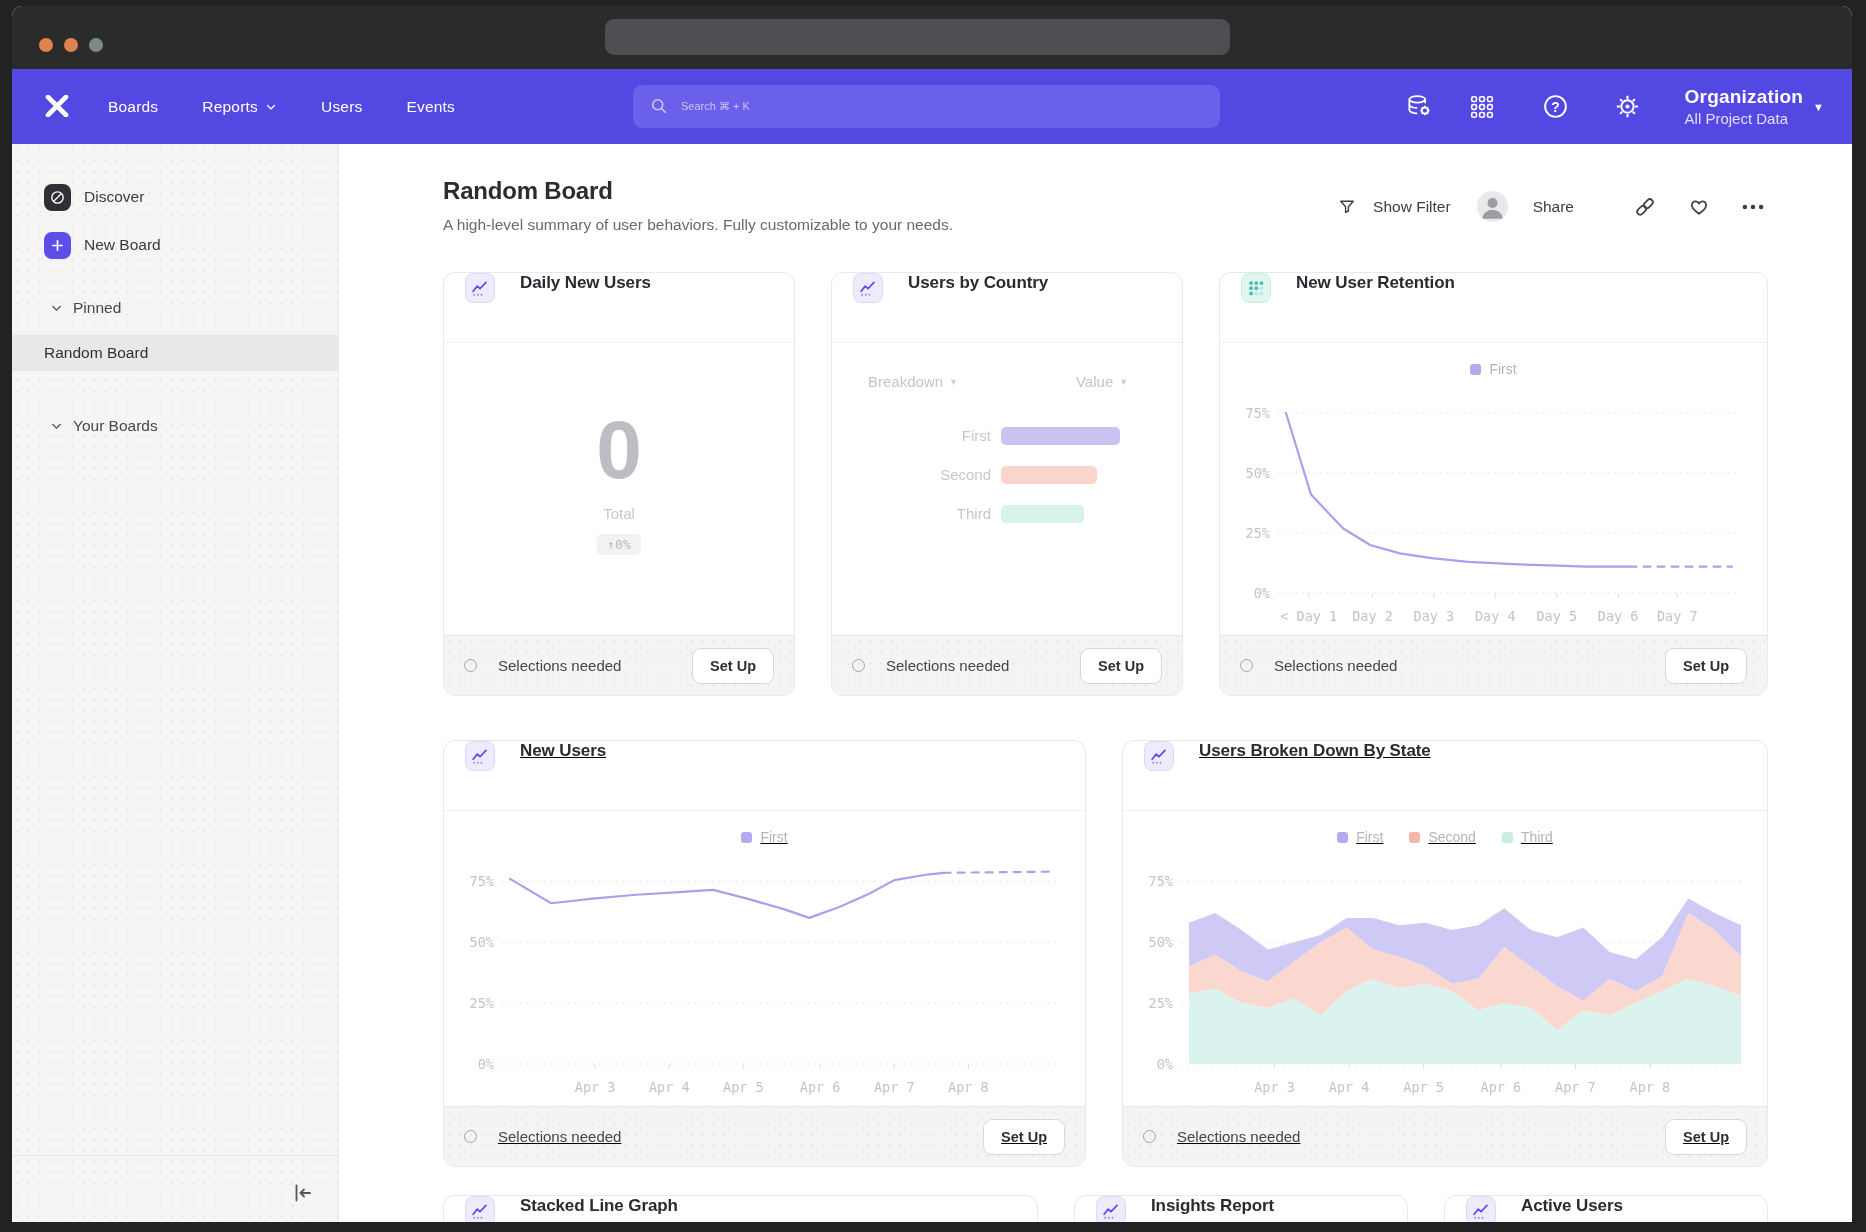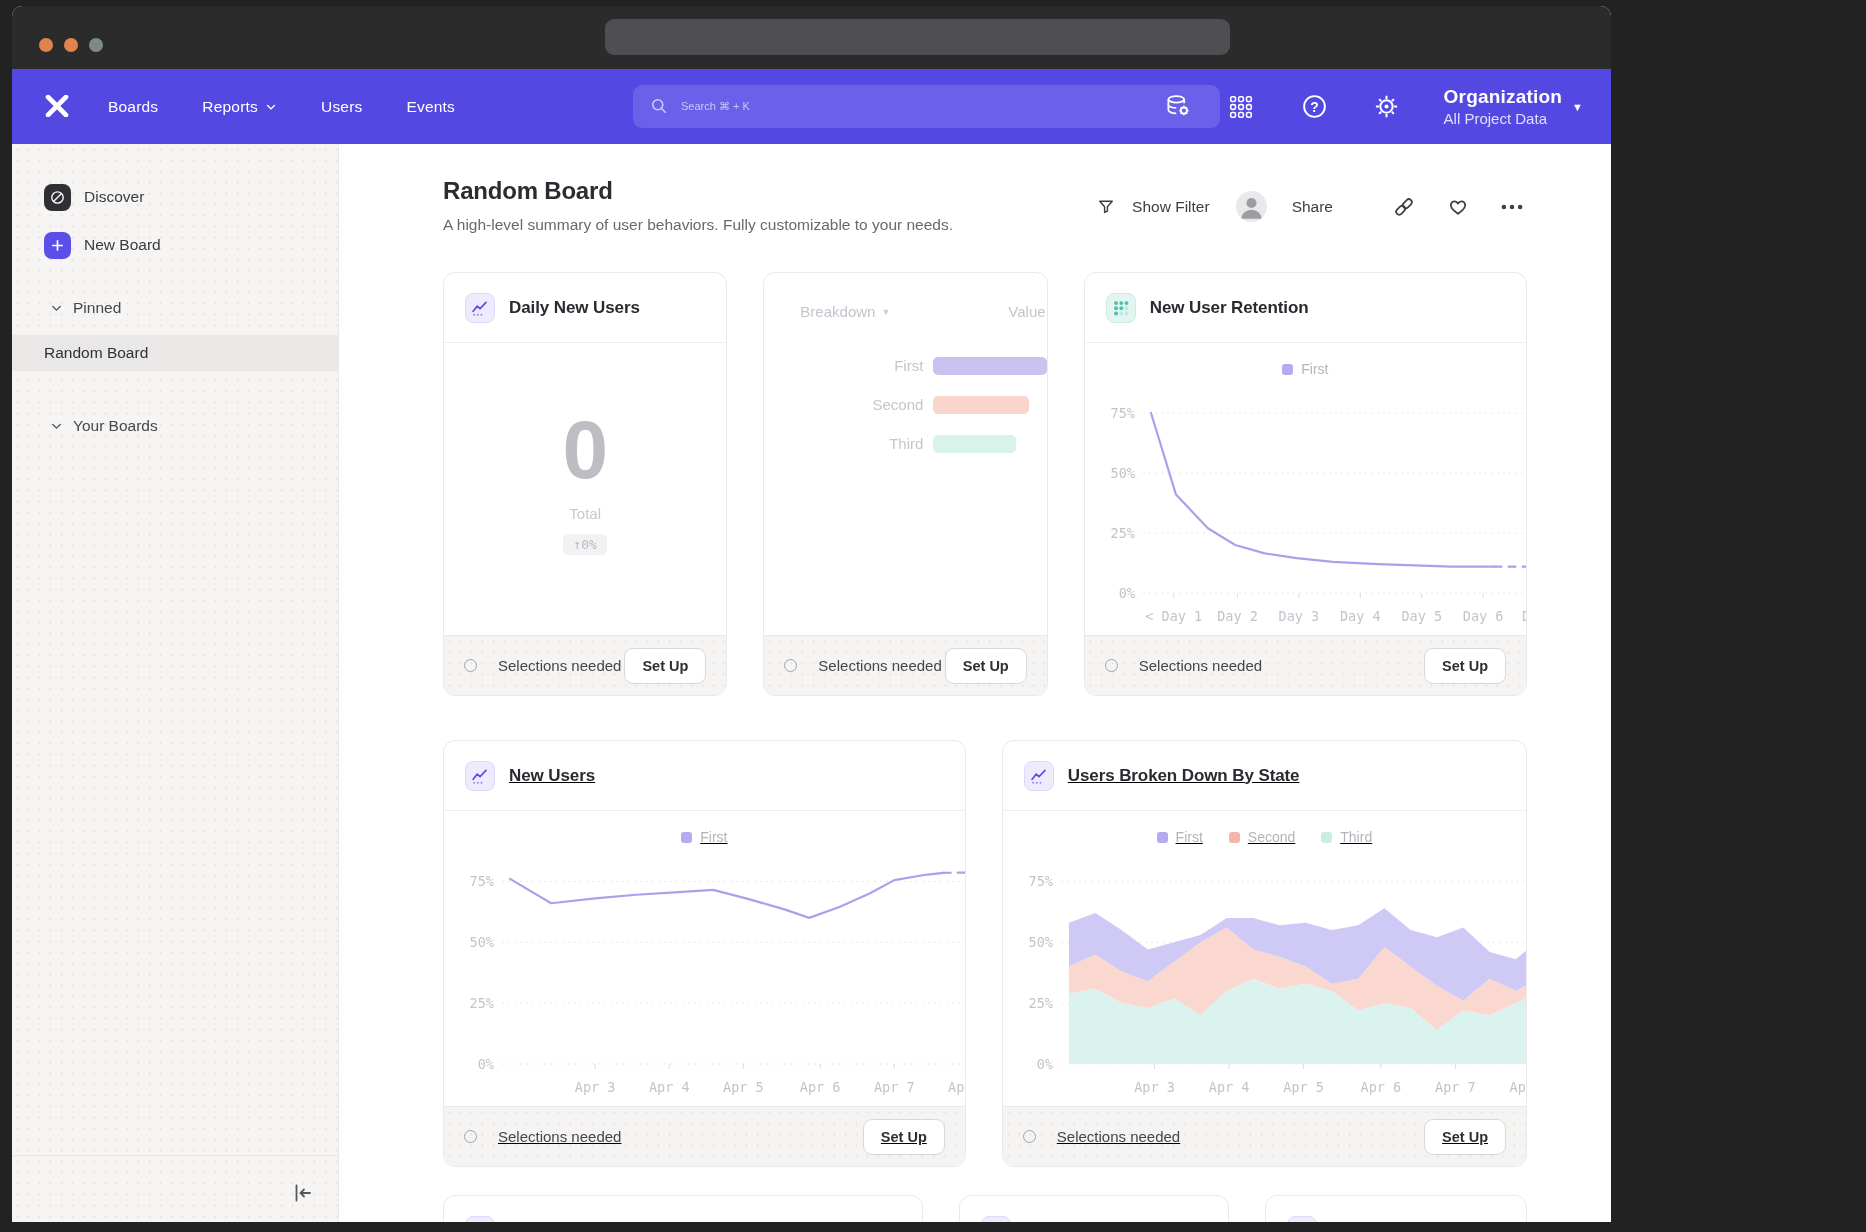--- a/index.html
+++ b/index.html
@@ -1,20 +1,20 @@
 <!DOCTYPE html>
 <html><head>
 <meta charset="utf-8">
 <style>
   * { margin:0; padding:0; box-sizing:border-box; }
   html,body { width:1866px; height:1232px; overflow:hidden; }
   body { background:#222223; font-family:"Liberation Sans", sans-serif; position:relative; }
 
   
-  .window { position:absolute; left:12px; top:6px; width:1599px; height:1216px;
+  .window { position:absolute; left:12px; top:6px; width:1840px; height:1216px;
             border-radius:10px 10px 0 0; overflow:hidden; background:#fff;
             display:flex; flex-direction:column; }
 
   
   .titlebar { height:63px; background:#2b2b2c; position:relative; flex:none; }
   .tl { position:absolute; top:32px; width:14px; height:14px; border-radius:50%; }
   .tl1 { left:27px; } .tl2 { left:52px; } .tl3 { left:77px; }
   .addressbar { position:absolute; left:593px; top:13px; width:625px; height:36px;
                 background:#4e4e53; border-radius:9px; }
 
@@ -85,21 +85,21 @@
               cursor:pointer; }
   .mr-lg { margin-right:24px; }
 
   
   .row { display:flex; gap:36px; }
   .row1 { margin-top:38px; }
   .row2 { margin-top:44px;text-decoration:underline; }
   .row3 { margin-top:28px; }
   .card { background:#fff; border:1px solid #e9e9ed; border-radius:12px; overflow:hidden;
           display:flex; flex-direction:column; }
-  .card-header { height:70px; flex:none; display:flex; align-items:center; gap:14px;
+  .card-header { height:70px; flex:none; display:flex; gap:25px;
                  padding:0 21px; border-bottom:1px solid #efeff2; }
   .chart-ic { width:30px; height:30px; border-radius:8px; background:#edebfc;
               border:1px solid #ded9fa; display:flex; align-items:center; justify-content:center;
               flex:none; }
   .chart-ic.teal { background:#e2f5f1; border-color:#cdece6; }
   .card-title { font-size:17px; font-weight:700; color:#2a2a30; letter-spacing:-.1px; }
   .card-body { flex:1; position:relative; display:flex; flex-direction:column; min-height:0; }
   .card-footer { height:60px; flex:none; background:#f5f4f2; border-top:1px solid #e8e8e6;
                  display:flex; align-items:center; padding:0 20px;
                  background-image:radial-gradient(circle,#eae9e6 1px, transparent 1.2px);
@@ -354,20 +354,31 @@
           <div class="card-footer">
             <span class="status">
               <span class="status-circle"></span>
               <span class="status-label">Selections needed</span>
             </span>
             <button class="setup-btn">Set Up</button>
           </div>
         </div>
 
         <div class="card c-country">
+          <div class="card-header">
+            <span class="chart-ic">
+              <svg width="22" height="22" viewBox="0 0 24 24" fill="none">
+                <path d="M4.5 15.5 L9 10 L12 12.8 L18.5 5.8" stroke="#5b4ee9" stroke-width="1.9" stroke-linejoin="round" stroke-linecap="round"></path>
+                <circle cx="5.6" cy="19.4" r="1" fill="#8c82ef"></circle>
+                  <circle cx="9.6" cy="19.4" r="1" fill="#8c82ef"></circle>
+                  <circle cx="13.6" cy="19.4" r="1" fill="#8c82ef"></circle>
+              </svg>
+            </span>
+            <span class="card-title">Users by Country</span>
+          </div>
           <div class="card-body">
             <div class="cty-head">
               <span class="cty-col">
                 <span>Breakdown</span>
                 <span class="chev">▼</span>
               </span>
               <span class="cty-col cty-col2">
                 <span>Value</span>
                 <span class="chev">▼</span>
               </span>

